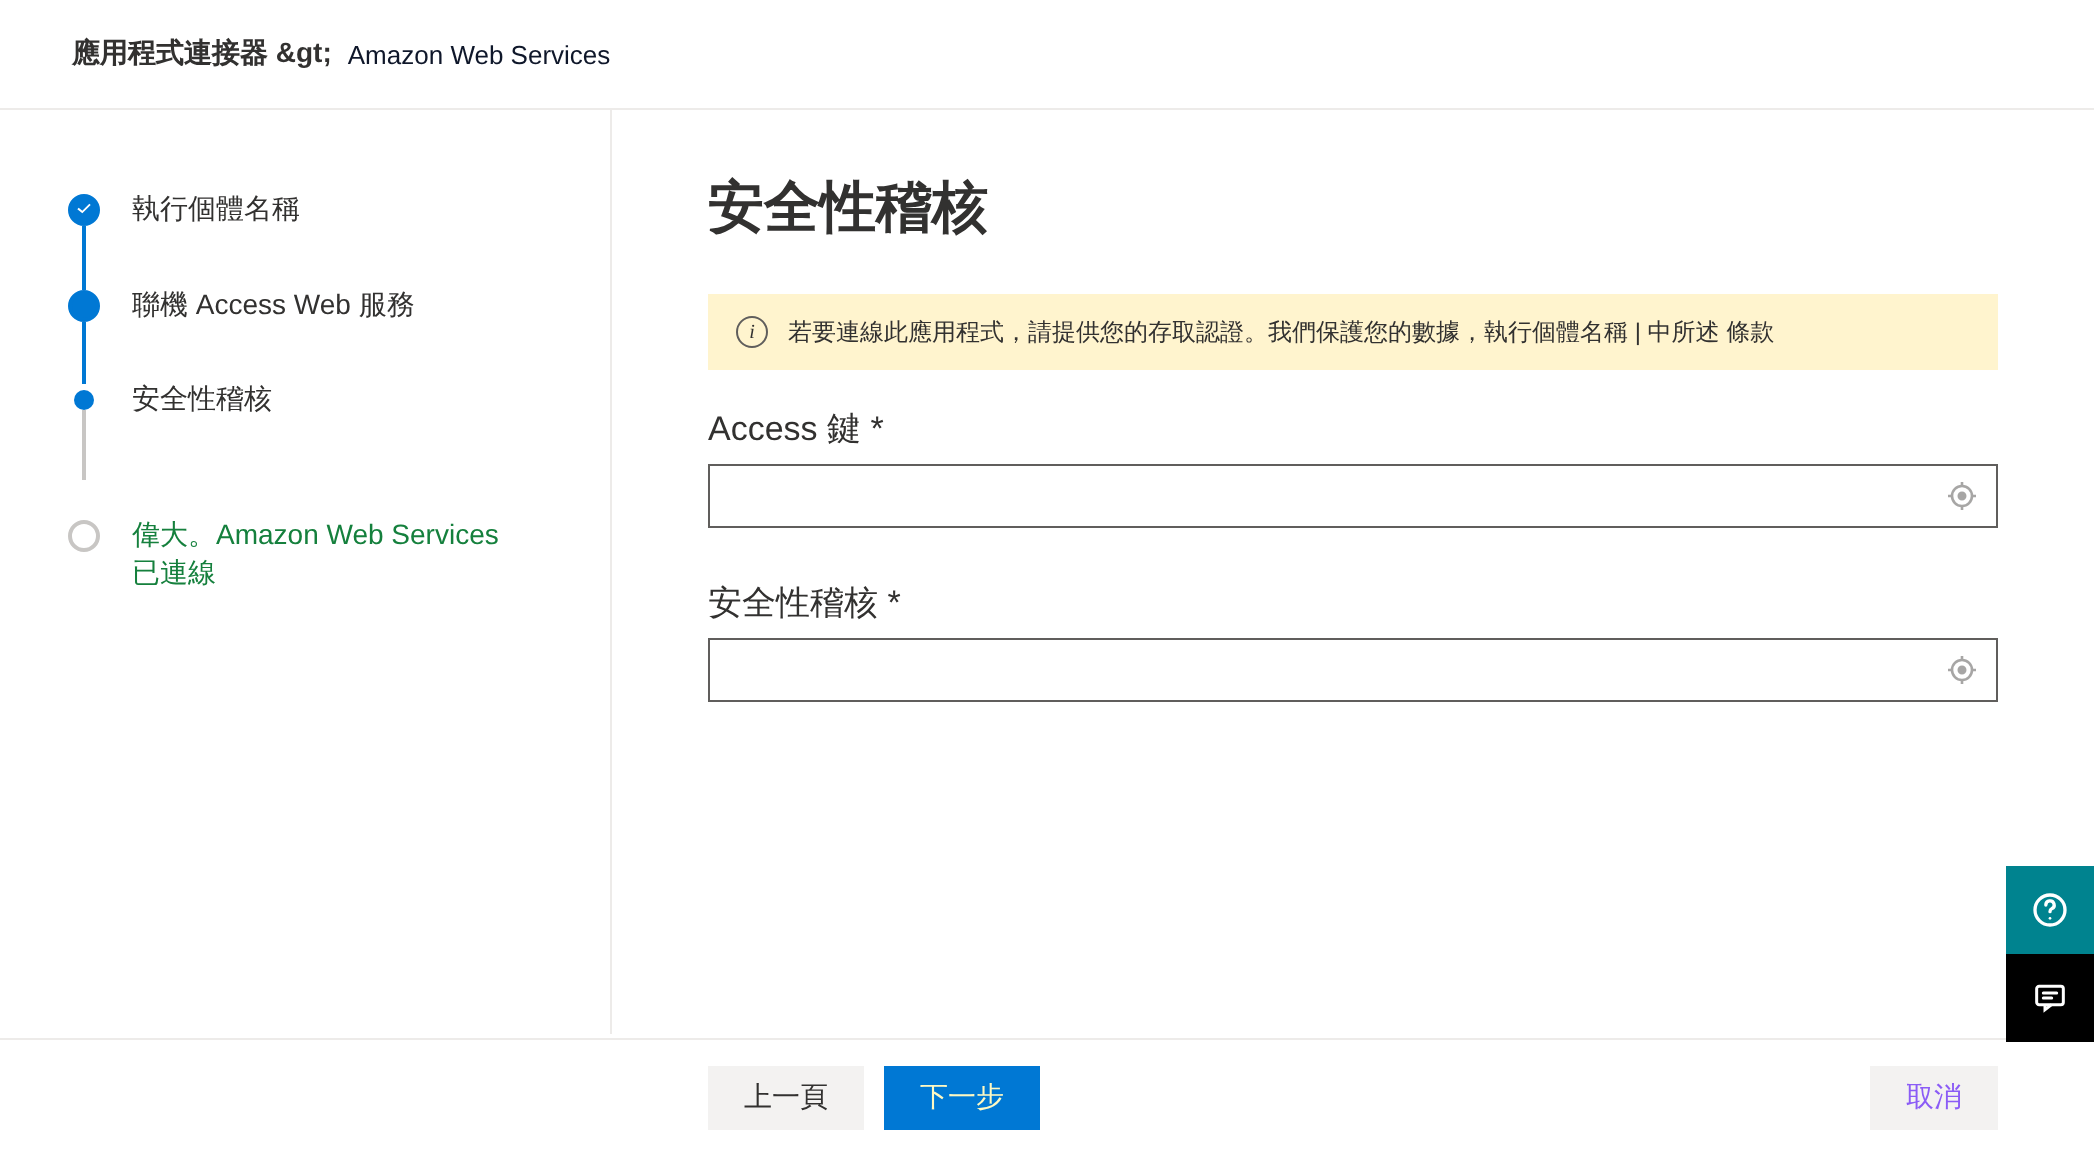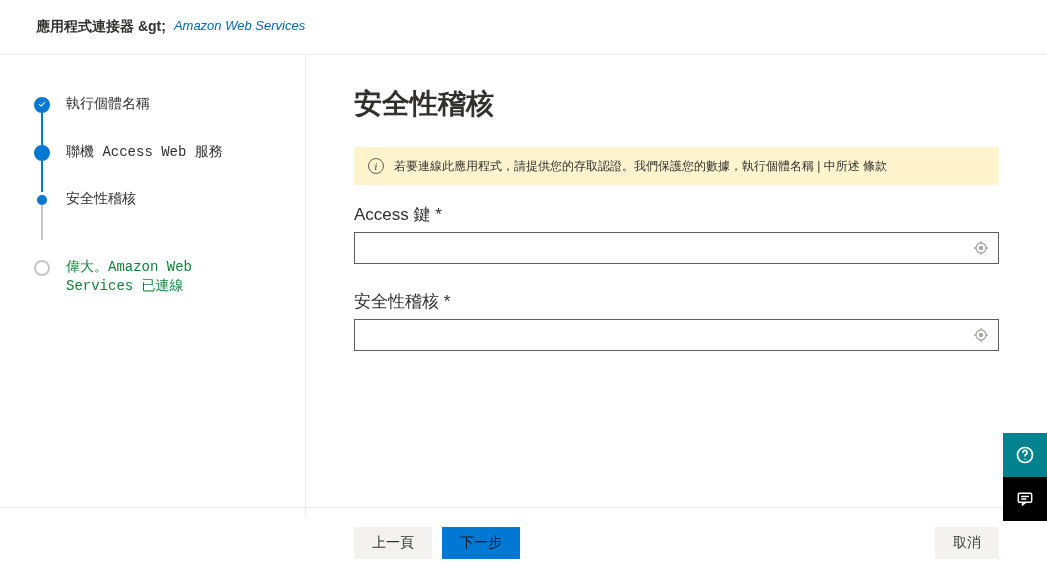--- a/index.html
+++ b/index.html
@@ -10,25 +10,25 @@
       background: #fff;
       width: 1047px;
       height: 577px;
       overflow: hidden;
       position: relative;
     }
     .header {
       padding: 18px 0 18px 36px;
       border-bottom: 1px solid #edebe9;
       display: flex;
-      align-items: flex-start;
+      align-items: center;
       gap: 8px;
     }
     .header .bc1 { font-size: 14px; font-weight: 600; }
-    .header .bc2 { font-size: 13px; color: #0369a1; font-style: italic; }
+    .header .bc2 { font-size: 13px; color: #0f172a; }
     .layout {
       display: flex;
       height: calc(100% - 57px - 58px);
     }
     .sidebar {
       width: 306px;
       border-right: 1px solid #edebe9;
       padding: 40px 0 0 34px;
     }
     .steps { list-style: none; }
@@ -64,21 +64,21 @@
       left: 7px;
       top: 18px;
       bottom: -2px;
       width: 2px;
       background: #0078d4;
     }
     .step.current .connector { left: 7px; top: 15px; background: #c8c6c4; }
     .step:last-child .connector { display: none; }
     .step.future .dot { border-color: #c8c6c4; background: #fff; }
     .step.future { color: #15803d; margin-top: 20px; }
-    .step-label { font-size: 14px; line-height: 1.4; max-width: 200px; font-family: Liberation Mono, monospace; }
+    .step-label { font-size: 14px; line-height: 1.4; max-width: 200px; }
     .step.current .step-label { font-weight: 400; }
     .main {
       flex: 1;
       padding: 30px 48px 0 48px;
       overflow: auto;
     }
     .page-title {
       font-size: 28px;
       font-weight: 600;
       margin-bottom: 24px;
@@ -124,38 +124,38 @@
       transform: translateY(-50%);
       width: 16px;
       height: 16px;
       opacity: 0.55;
     }
     .footer {
       position: absolute;
       left: 0;
       right: 0;
       bottom: 0;
-      height: 70px;
+      height: 58px;
       border-top: 1px solid #edebe9;
       display: flex;
       align-items: center;
       padding: 0 48px 0 354px;
     }
     .footer .spacer { flex: 1; }
     .btn {
       height: 32px;
       padding: 0 18px;
       font-size: 14px;
       border: none;
       cursor: pointer;
       font-family: inherit;
     }
     .btn-default { background: #f3f2f1; color: #323130; margin-right: 10px; }
-    .btn-primary { background: #0078d4; color: #0f172a; }
-    .btn-cancel { background: #f3f2f1; color: #404040; }
+    .btn-primary { background: #0078d4; color: #fef9c3; }
+    .btn-cancel { background: #f3f2f1; color: #8b5cf6; }
     .floating {
       position: absolute;
       right: 0;
       bottom: 56px;
       display: flex;
       flex-direction: column;
     }
     .float-btn {
       width: 44px;
       height: 44px;

